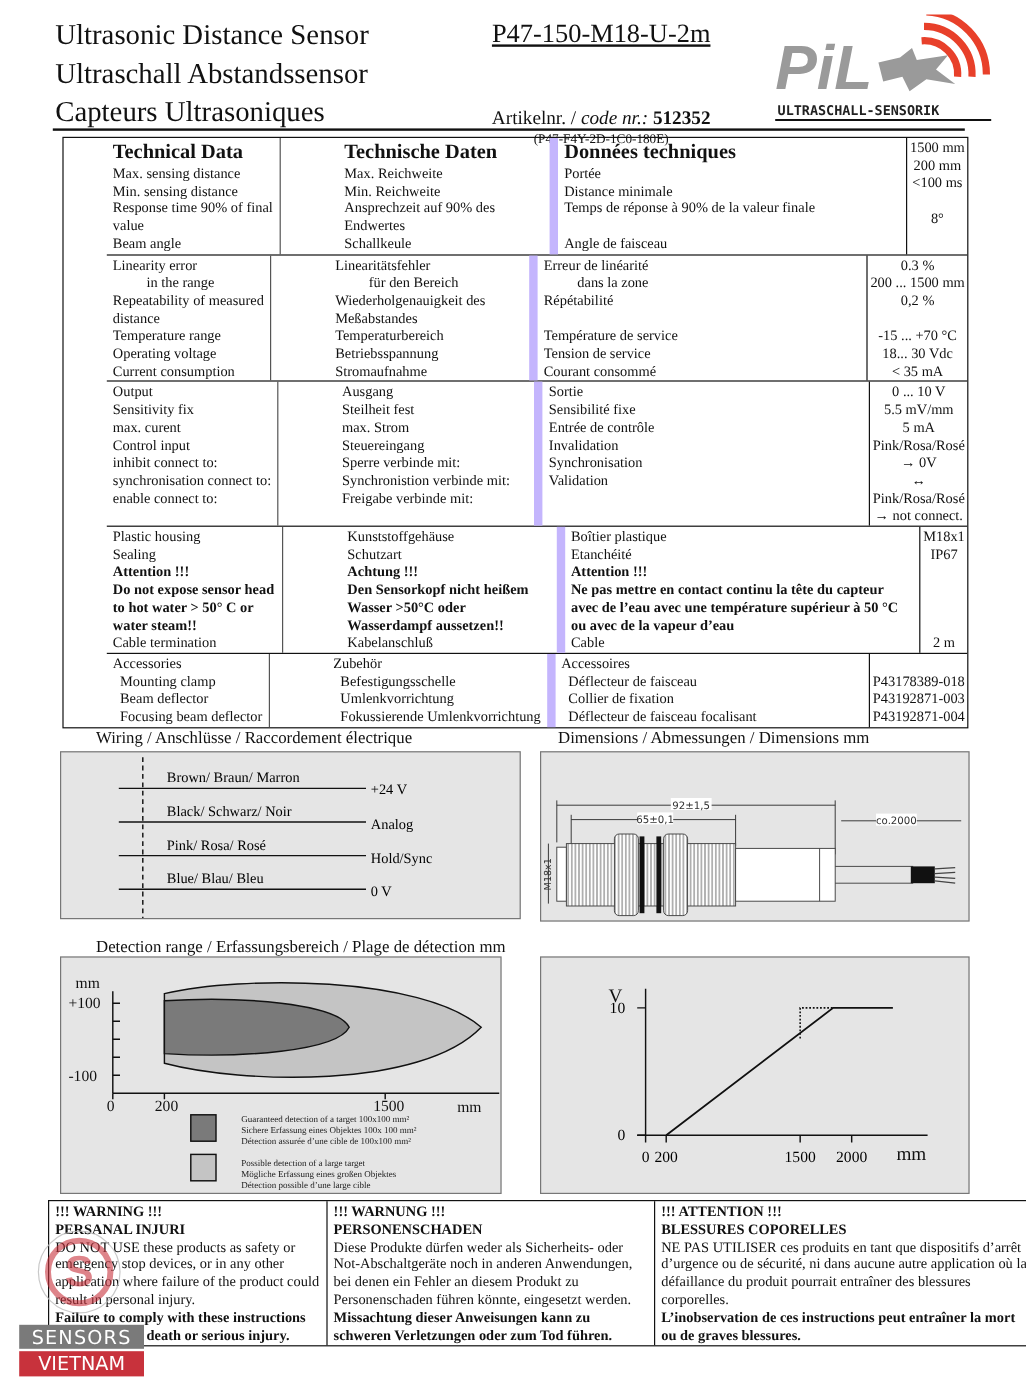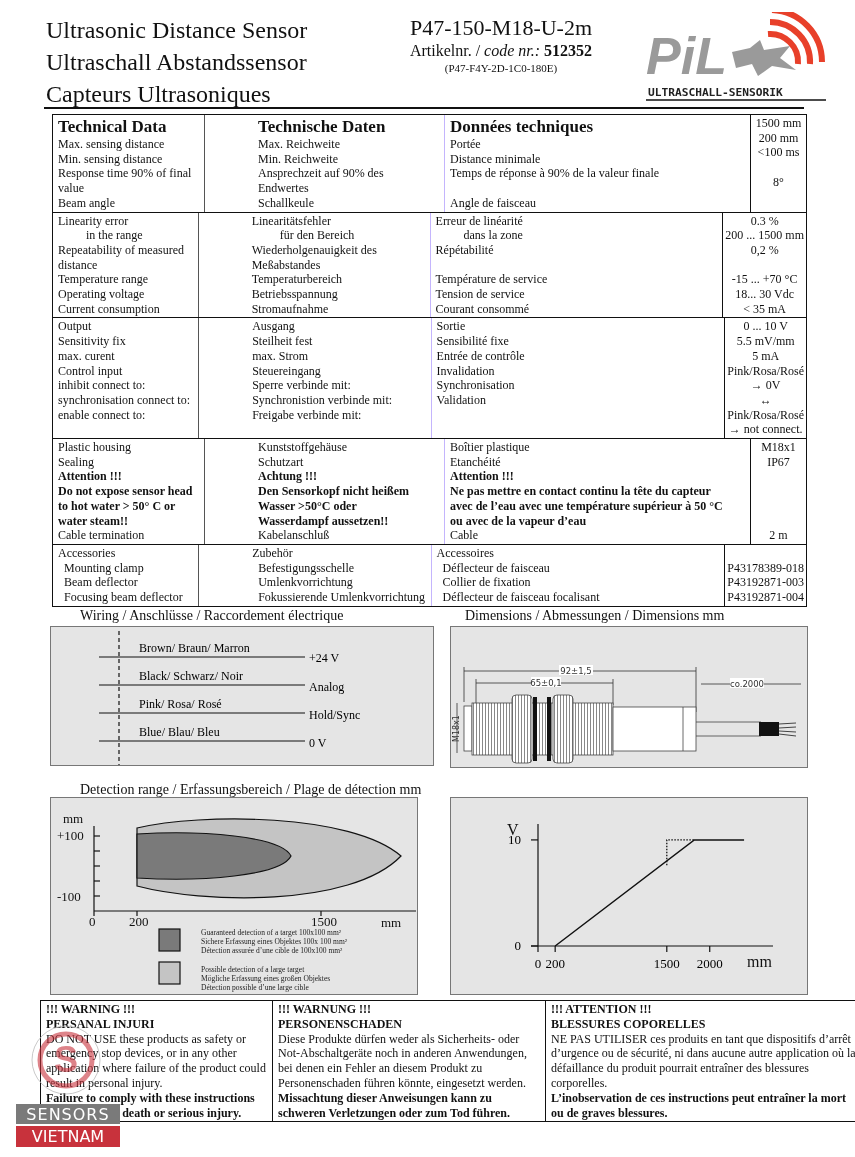--- a/index.html
+++ b/index.html
@@ -2,32 +2,32 @@
 <html><head>
 <meta charset="utf-8">
 <style>
   * { box-sizing: border-box; }
   body { margin: 0; background: #fff; width: 855px; height: 1157px; position: relative; overflow: hidden;
          font-family: "Liberation Serif", "DejaVu Serif", serif; color: #111; }
   .abs { position: absolute; }
   .title-line { font-size: 24px; line-height: 32px; white-space: nowrap; }
   #titles { left: 46px; top: 14px; }
   #model { left: 390px; top: 15px; text-align: center; width: 222px; }
-  #model .m { font-size: 22px; line-height: 26px; }
-  #model .a { font-size: 16px; line-height: 20px; }
+  #model .m { font-size: 22px; line-height: 26px; text-decoration: underline; }
+  #model .a { font-size: 16px; line-height: 20px; margin-top: 48px; }
   #model .c { font-size: 11px; line-height: 14px; }
   #logo { left: 640px; top: 12px; width: 190px; height: 90px; }
   #topline { left: 44px; top: 107px; width: 760px; height: 2px; background: #111; }
 
-  #spec { left: 52px; top: 114px; width: 755px; border: 1.5px solid #111; font-size: 12px; line-height: 14.7px; }
+  #spec { left: 52px; top: 114px; width: 755px; border: 1.5px solid #111; font-size: 12px; line-height: 14.7px; padding-left: 36px; }
   .sec { display: flex; border-top: 1.5px solid #111; }
   .sec:first-child { border-top: none; }
   .col { padding: 1px 5px; }
   .c1 { width: 152px; border-right: 1px solid #555; }
-  .c2 { width: 192px; border-right: 1px solid #c4b5fd; margin-left: 48px; }
+  .c2 { width: 192px; border-right: 7px solid #c4b5fd; margin-left: 48px; }
   .c3 { width: 306px; border-right: 1px solid #111; }
   .c4 { flex: 1; text-align: center; padding: 1px 2px; }
   .hd { font-size: 17px; font-weight: bold; line-height: 21px; }
   .ln { white-space: nowrap; min-height: 14.7px; }
   .b { font-weight: bold; }
   .ind { padding-left: 28px; }
   .ind2 { padding-left: 6px; }
 
   .caption { font-size: 14px; white-space: nowrap; }
   .panel { border: 1px solid #777; background: #e5e5e5; }

